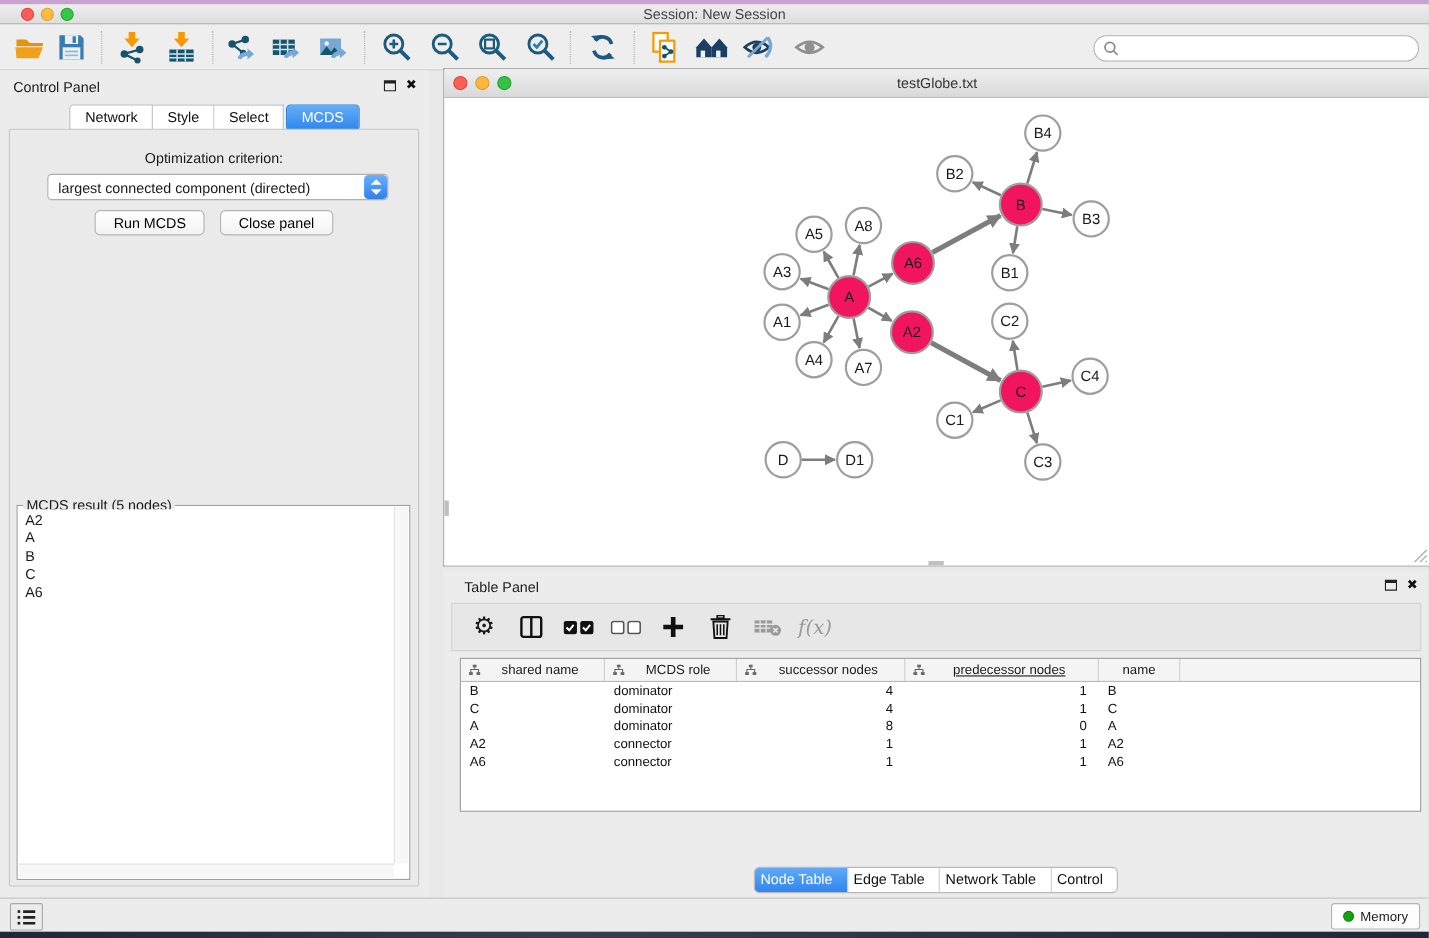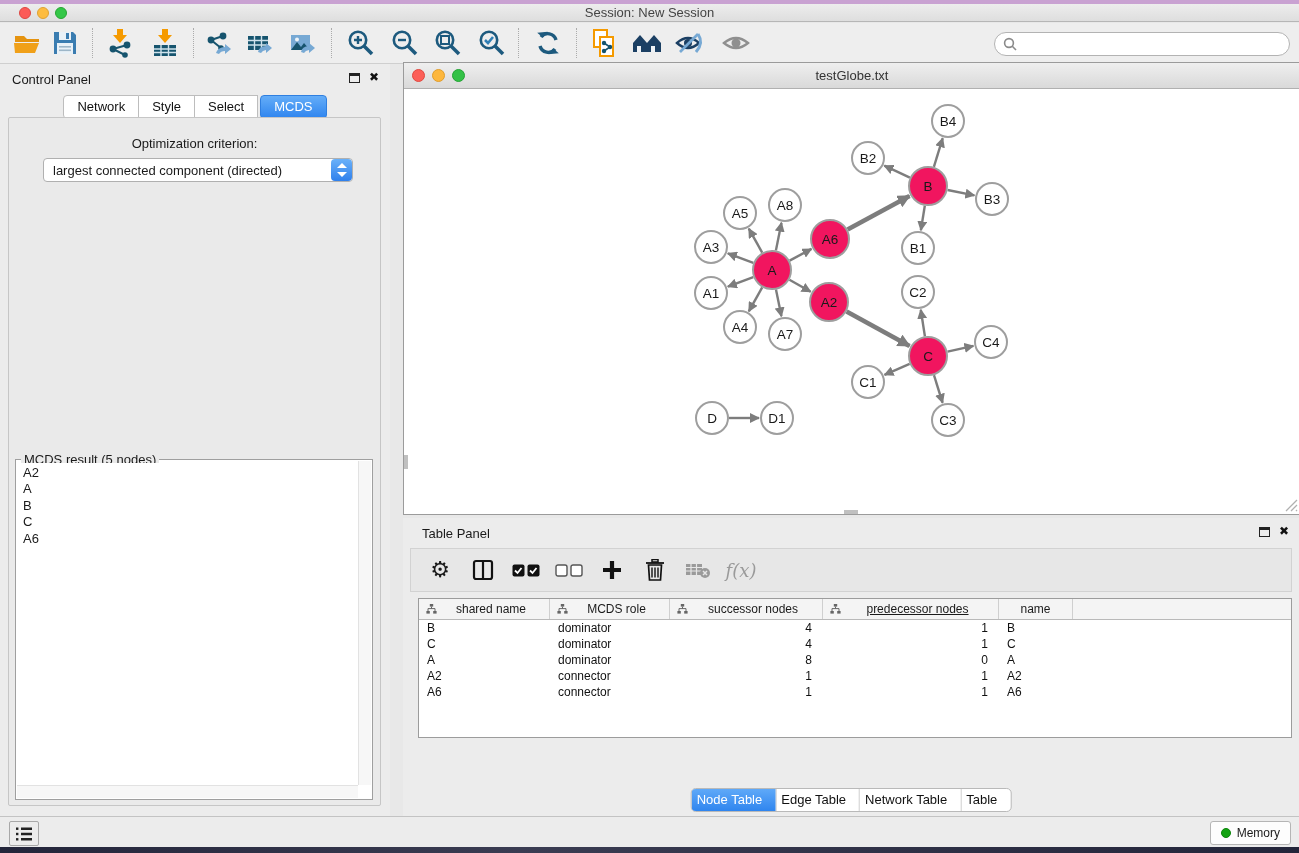--- a/index.html
+++ b/index.html
@@ -283,20 +283,24 @@
         <div class="cp-tab">Style</div>
         <div class="cp-tab">Select</div>
         <div class="cp-tab active">MCDS</div>
       </div>
     <div class="cp-content">
       <div class="opt-label">Optimization criterion:</div>
       <div class="combo">
         <span class="combo-text">largest connected component (directed)</span>
         <span class="combo-stepper"></span>
       </div>
+      <div class="cp-buttons">
+        <button class="cp-btn">Run MCDS</button>
+        <button class="cp-btn">Close panel</button>
+      </div>
       <div class="mcds-group">
         <span class="mcds-legend">MCDS result (5 nodes)</span>
         <div class="mcds-list" id="mcds-list">
             <div>A2</div>
             <div>A</div>
             <div>B</div>
             <div>C</div>
             <div>A6</div>
           </div>
         <div class="mcds-vtrack"></div>
@@ -567,21 +571,21 @@
             <div class="gt-cell right" style="width: 153px; flex: 0 0 auto;">1</div>
             <div class="gt-cell right" style="width: 176px; flex: 0 0 auto;">1</div>
             <div class="gt-cell left" style="width: 74px; flex: 0 0 auto;">A6</div>
           </div>
         </div>
     </div>
     <div class="tp-tabs" id="tp-tabs">
         <div class="tp-tab active">Node Table</div>
         <div class="tp-tab">Edge Table</div>
         <div class="tp-tab">Network Table</div>
-        <div class="tp-tab">Table</div>
+        <div class="tp-tab">Control</div>
       </div>
   </div>
 
   <div class="status-bar">
     <div class="list-btn">
       <svg width="18" height="16" viewBox="0 0 18 16">
         <rect x="1" y="1.5" width="2.4" height="2.4" fill="#222"></rect>
           <rect x="1" y="6.8" width="2.4" height="2.4" fill="#222"></rect>
           <rect x="1" y="12.1" width="2.4" height="2.4" fill="#222"></rect>
         <path d="M6,2.7 h11 M6,8 h11 M6,13.3 h11" stroke="#222" stroke-width="2.4"></path>

